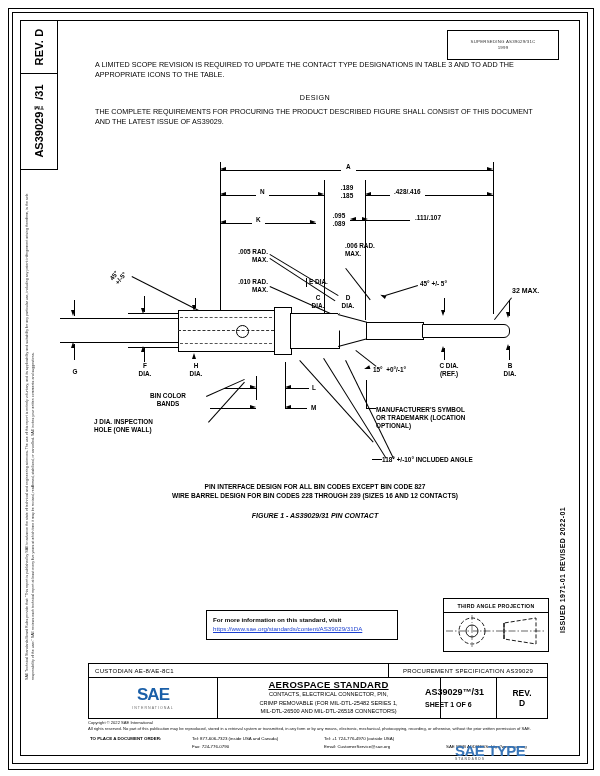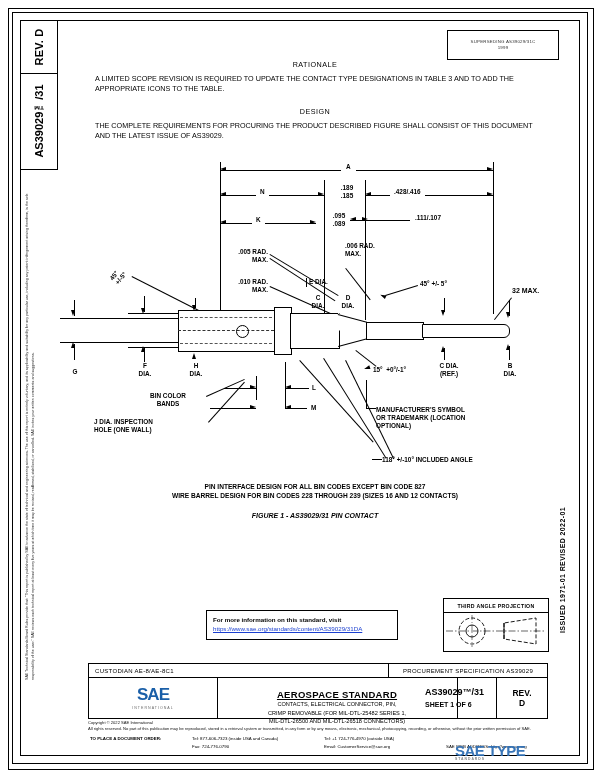--- a/index.html
+++ b/index.html
@@ -93,22 +93,22 @@
     font-size:5.2px;font-weight:bold;display:flex;align-items:center;justify-content:center;letter-spacing:.3px;}
 
   
   #tb{left:88px;top:663px;width:458px;height:54px;border:1.2px solid #000;}
   #tb-row1{position:absolute;left:0;top:0;width:100%;height:13px;border-bottom:1.2px solid #000;}
   #tb-cust{position:absolute;left:0;top:0;width:300px;height:13px;border-right:1.2px solid #000;
     display:flex;align-items:center;padding-left:6px;box-sizing:border-box;font-size:6px;letter-spacing:.3px;}
   #tb-proc{position:absolute;left:300px;top:0;right:0;height:13px;display:flex;align-items:center;justify-content:center;font-size:6px;letter-spacing:.3px;}
   #tb-logo{position:absolute;left:0;top:13px;width:128px;bottom:0;border-right:1.2px solid #000;
     display:flex;flex-direction:column;align-items:center;justify-content:center;}
-  #tb-title{position:absolute;left:128px;top:13px;width:241px;bottom:0;border-right:1.2px solid #000;
-    text-align:center;padding-top:12px;box-sizing:border-box;}
+  #tb-title{position:absolute;left:128px;top:13px;width:224px;bottom:0;border-right:1.2px solid #000;
+    text-align:center;padding-top:2px;box-sizing:border-box;}
   #tb-title .as{font-size:9.5px;font-weight:bold;text-decoration:underline;letter-spacing:.3px;}
   #tb-title .d{font-size:5.6px;line-height:7.6px;margin-top:1px;}
   #tb-num{position:absolute;left:330px;top:13px;width:78px;bottom:0;border-right:1.2px solid #000;
     padding-left:6px;box-sizing:border-box;display:flex;flex-direction:column;justify-content:center;}
   #tb-num .n{font-size:9px;font-weight:bold;}
   #tb-num .s{font-size:7px;font-weight:bold;margin-top:4px;}
   #tb-rev{position:absolute;left:408px;top:13px;right:0;bottom:0;
     display:flex;flex-direction:column;align-items:center;justify-content:center;}
   #tb-rev .r{font-size:8.5px;font-weight:bold;line-height:10px;}
 
@@ -150,21 +150,20 @@
   </div>
 
   <div class="abs" id="supersede-box">
     <div class="t">
       <div>SUPERSEDING AS39029/31C</div>
       <div>1999</div>
     </div>
   </div>
 
   <div class="abs" id="textblock">
-    <div class="hdr">RATIONALE</div>
     <div class="para">A LIMITED SCOPE REVISION IS REQUIRED TO UPDATE THE CONTACT TYPE DESIGNATIONS IN TABLE 3 AND TO ADD THE APPROPRIATE ICONS TO THE TABLE.</div>
     <div class="hdr">DESIGN</div>
     <div class="para">THE COMPLETE REQUIREMENTS FOR PROCURING THE PRODUCT DESCRIBED FIGURE SHALL CONSIST OF THIS DOCUMENT AND THE LATEST ISSUE OF AS39029.</div>
   </div>
 
   <div class="abs" id="dwg">
 
     <div class="vline" style="left:160px;top:12px;height:160px;"></div>
     <div class="vline" style="left:433px;top:12px;height:152px;"></div>
     <div class="dimline" style="left:160px;top:20px;width:273px;"></div>

